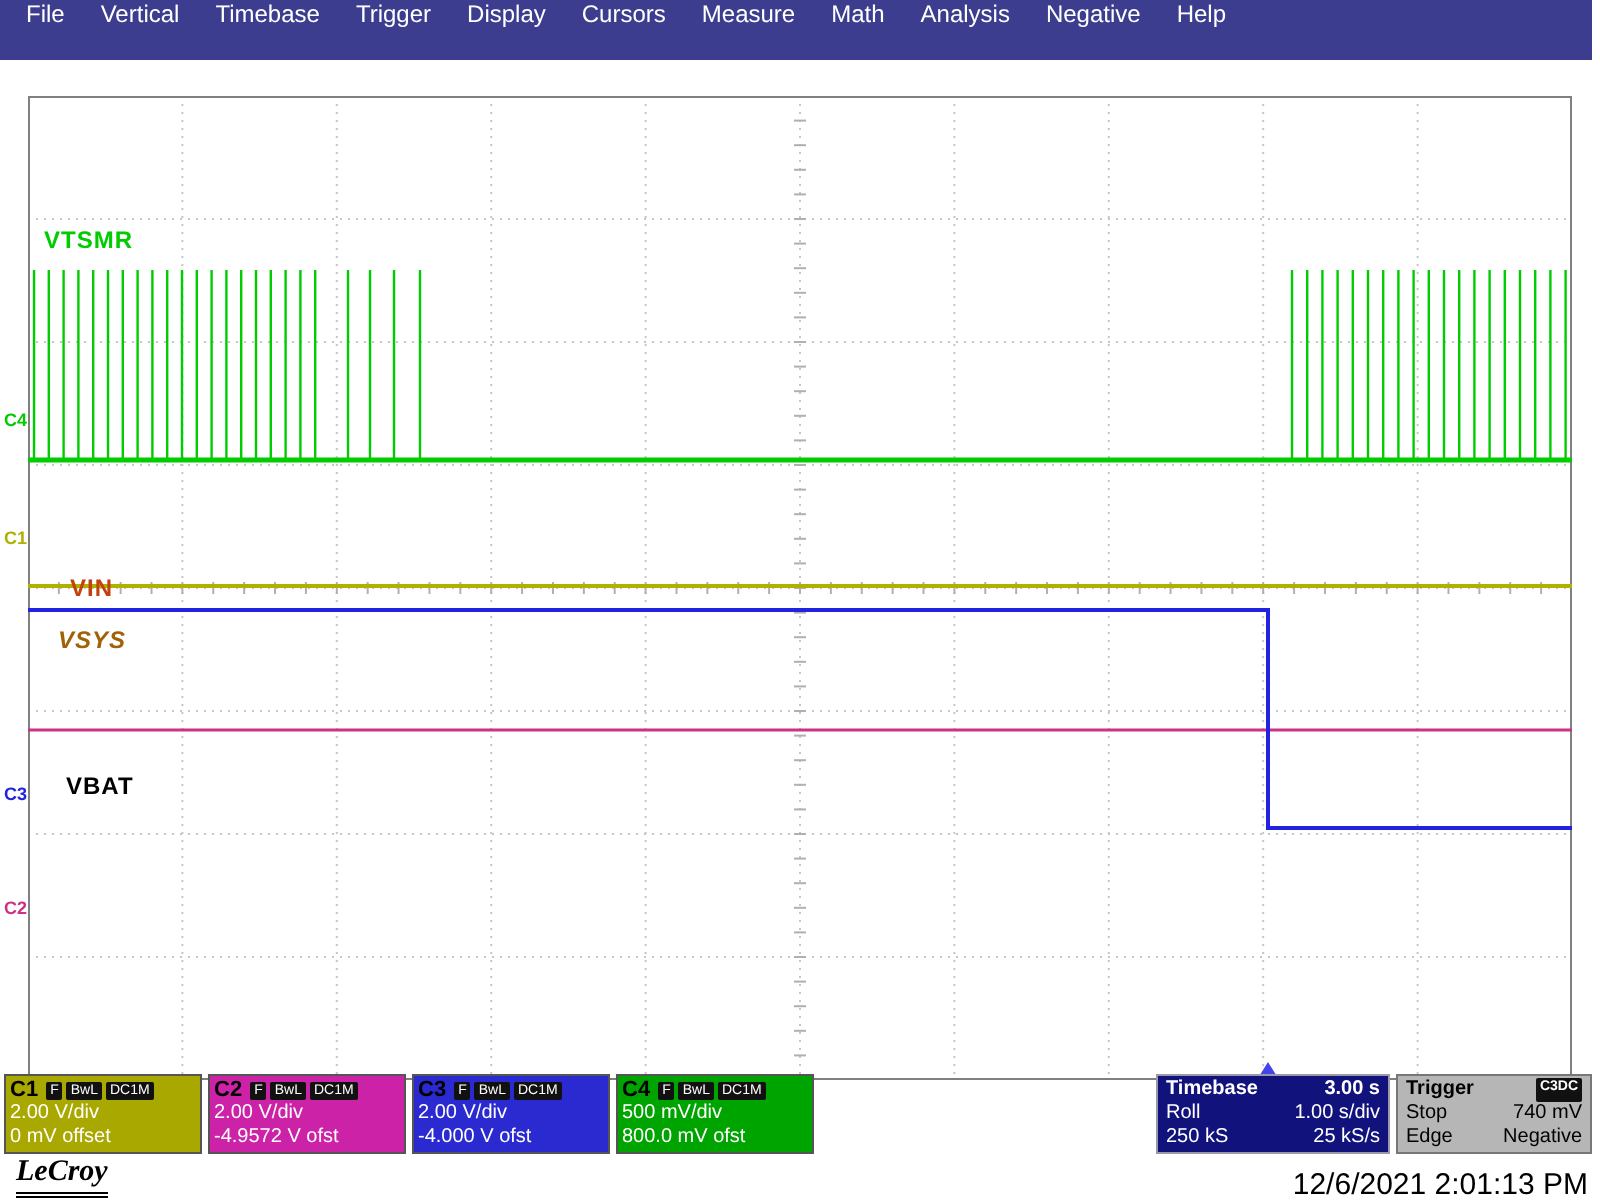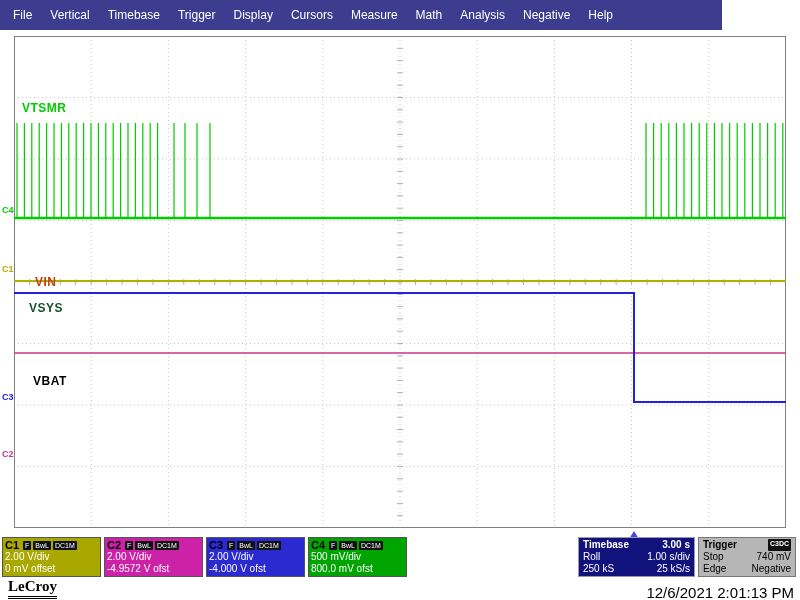--- a/index.html
+++ b/index.html
@@ -1,22 +1,22 @@
 <!DOCTYPE html>
 <html><head>
 <meta charset="utf-8">
 <style>
   *{box-sizing:border-box;margin:0;padding:0}
   html,body{width:800px;height:600px}
   body{position:relative;background:#ffffff;font-family:"Liberation Sans",sans-serif;overflow:hidden}
 
-  .menubar{position:absolute;left:0;top:0;width:722px;height:30px;background:#3d3d8f;display:flex;align-items:center;padding-left:4px}
+  .menubar{position:absolute;left:0;top:0;width:796px;height:30px;background:#3d3d8f;display:flex;padding-left:4px}
   .mi{color:#ffffff;font-size:12px;padding:0 9px;cursor:default;white-space:nowrap}
 
-  .grid-area{position:absolute;left:14px;top:36px;width:784px;height:492px;background:#ffffff}
+  .grid-area{position:absolute;left:14px;top:48px;width:784px;height:492px;background:#ffffff}
   #scope-svg{position:absolute;left:0;top:0}
 
   .tlabel{position:absolute;font-size:12px;font-weight:bold;letter-spacing:0.5px}
   .gmark{position:absolute;left:2px;font-size:9px;font-weight:bold}
 
   .trig-marker{position:absolute;left:629px;top:531px;width:0;height:0;
     border-left:5px solid transparent;border-right:5px solid transparent;border-bottom:8px solid #4444ee}
 
   .descr{position:absolute;top:537px;left:2px;display:flex;gap:3px}
   .chbox{width:99px;height:40px;border:1px solid #555;padding:1px 2px;color:#fff}
@@ -26,21 +26,21 @@
   .chline{font-size:10px;text-align:left;line-height:12px;white-space:nowrap}
 
   .tbbox{position:absolute;left:578px;top:537px;width:117px;height:40px;background:#12127c;border:1px solid #99a;color:#fff;padding:1px 4px}
   .tbrow{display:flex;justify-content:space-between;font-size:10px;line-height:12px}
   .tbrow.hdr{font-weight:bold}
 
   .trbox{position:absolute;left:698px;top:537px;width:98px;height:40px;background:#b6b6b6;border:1px solid #777;color:#000;padding:1px 4px}
   .trrow{display:flex;justify-content:space-between;font-size:10px;line-height:12px}
   .trrow.hdr{font-weight:bold}
 
-  .logo{position:absolute;left:8px;top:578px;font-family:"Liberation Serif",serif;font-weight:bold;
+  .logo{position:absolute;left:8px;top:578px;font-family:"Liberation Serif",serif;font-style:italic;font-weight:bold;
         font-size:15px;color:#000;border-bottom:3px double #000;padding-bottom:1px}
   .datetime{position:absolute;right:6px;top:584px;font-size:15px;color:#000}
 </style>
 </head>
 <body>
 
 <div class="menubar">
   <span class="mi">File</span>
   <span class="mi">Vertical</span>
   <span class="mi">Timebase</span>
@@ -166,21 +166,21 @@
       <line x1="383" y1="492.0000000000003" x2="389" y2="492.0000000000003" stroke="#b0b0b0" stroke-width="1"></line>
       <rect x="0.5" y="0.5" width="771" height="491" fill="none" stroke="#808080" stroke-width="1"></rect>
       <line x1="0" y1="317" x2="772" y2="317" stroke="#cc3388" stroke-width="1.5"></line>
       <polyline points="0,257 620,257 620,366 772,366" fill="none" stroke="#2222e0" stroke-width="2"></polyline>
       <line x1="0" y1="245" x2="772" y2="245" stroke="#b0b000" stroke-width="2"></line>
       <line x1="0" y1="182" x2="772" y2="182" stroke="#00cc00" stroke-width="2.5"></line>
       <path d="M3.0 182 L3.0 87 M10.4 182 L10.4 87 M17.8 182 L17.8 87 M25.2 182 L25.2 87 M32.6 182 L32.6 87 M40.0 182 L40.0 87 M47.4 182 L47.4 87 M54.8 182 L54.8 87 M62.2 182 L62.2 87 M69.6 182 L69.6 87 M77.0 182 L77.0 87 M84.4 182 L84.4 87 M91.8 182 L91.8 87 M99.2 182 L99.2 87 M106.6 182 L106.6 87 M114.0 182 L114.0 87 M121.4 182 L121.4 87 M128.8 182 L128.8 87 M136.2 182 L136.2 87 M143.6 182 L143.6 87 M160.0 182 L160.0 87 M171.0 182 L171.0 87 M183.0 182 L183.0 87 M196.0 182 L196.0 87 M632.0 182 L632.0 87 M639.6 182 L639.6 87 M647.2 182 L647.2 87 M654.8 182 L654.8 87 M662.4 182 L662.4 87 M670.0 182 L670.0 87 M677.6 182 L677.6 87 M685.2 182 L685.2 87 M692.8 182 L692.8 87 M700.4 182 L700.4 87 M708.0 182 L708.0 87 M715.6 182 L715.6 87 M723.2 182 L723.2 87 M730.8 182 L730.8 87 M738.4 182 L738.4 87 M746.0 182 L746.0 87 M753.6 182 L753.6 87 M761.2 182 L761.2 87 M768.8 182 L768.8 87 " stroke="#00cc00" stroke-width="1.2" fill="none"></path>
     </svg>
   <div class="tlabel" style="left: 8px; top: 65px; color: rgb(0, 204, 0);">VTSMR</div>
   <div class="tlabel" style="left: 21px; top: 221px; color: #c2410c; margin-top: 18px;">VIN</div>
-  <div class="tlabel" style="left: 15px; top: 265px; color: #14532d;">VSYS</div>
+  <div class="tlabel" style="left: 15px; top: 265px; color: #a16207; font-style: italic;">VSYS</div>
   <div class="tlabel" style="left: 19px; top: 338px; color: #000000;">VBAT</div>
 </div>
 
 <div class="gmark" style="top: 205px; color: rgb(0, 204, 0);">C4</div>
 <div class="gmark" style="top: 264px; color: rgb(176, 176, 0);">C1</div>
 <div class="gmark" style="top: 392px; color: rgb(34, 34, 224);">C3</div>
 <div class="gmark" style="top: 449px; color: rgb(204, 51, 136);">C2</div>
 
 <div class="trig-marker"></div>
 

